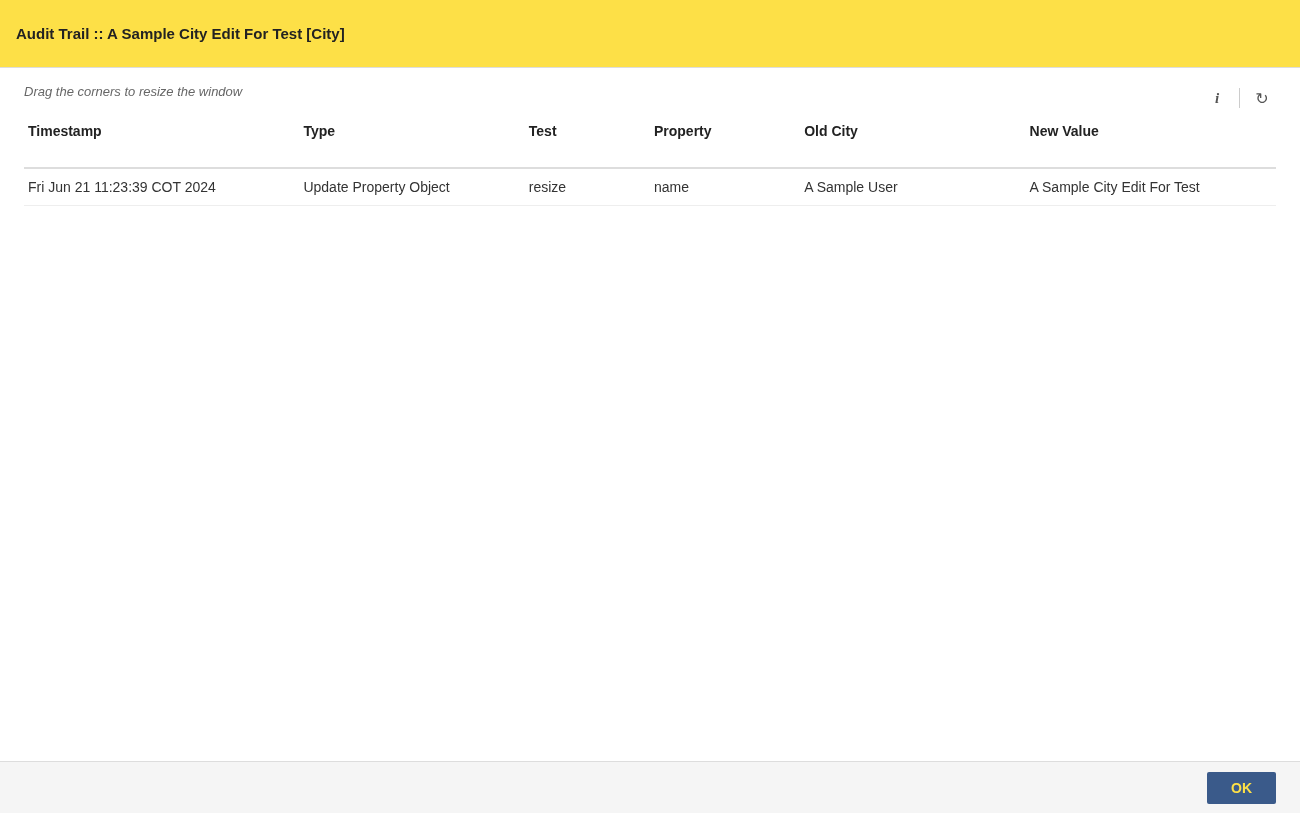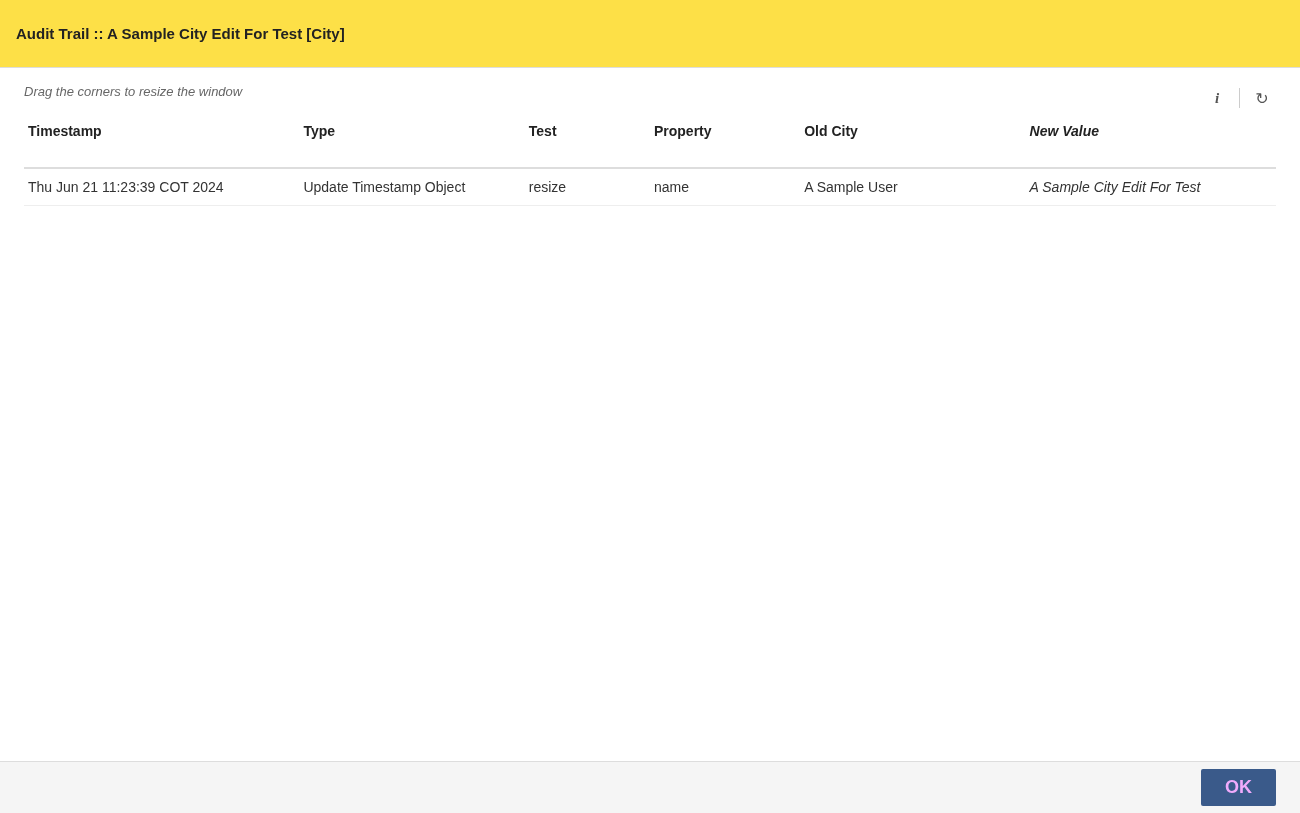--- a/index.html
+++ b/index.html
@@ -96,42 +96,42 @@
       padding: 10px 8px 10px 4px;
       color: #333;
       border-bottom: 1px solid #eee;
     }
 
     .col-timestamp { width: 22%; }
     .col-type { width: 18%; }
     .col-user { width: 10%; }
     .col-property { width: 12%; }
     .col-old-value { width: 18%; }
-    .col-new-value { width: 20%; font-style: italic; }
+    .col-new-value { width: 20%; }
 
     .footer {
       position: absolute;
       bottom: 0;
       left: 0;
       right: 0;
       height: 52px;
       background: #f5f5f5;
       border-top: 1px solid #ddd;
       display: flex;
       align-items: center;
       justify-content: flex-end;
       padding: 0 24px;
     }
 
     .ok-button {
       background: #3a5a8a;
-      color: #f0abfc;
+      color: #fde047;
       border: none;
       padding: 8px 24px;
-      font-size: 18px;
+      font-size: 14px;
       font-weight: 600;
       cursor: pointer;
       border-radius: 2px;
     }
 
     .info-icon {
       font-style: italic;
       font-weight: bold;
       font-size: 15px;
       font-family: serif;
@@ -167,22 +167,22 @@
         <th class="col-timestamp">Timestamp</th>
         <th class="col-type">Type</th>
         <th class="col-user">Test</th>
         <th class="col-property">Property</th>
         <th class="col-old-value">Old City</th>
         <th class="col-new-value">New Value</th>
       </tr>
     </thead>
     <tbody>
       <tr>
-        <td class="col-timestamp">Thu Jun 21 11:23:39 COT 2024</td>
-        <td class="col-type">Update Timestamp Object</td>
+        <td class="col-timestamp">Fri Jun 21 11:23:39 COT 2024</td>
+        <td class="col-type">Update Property Object</td>
         <td class="col-user">resize</td>
         <td class="col-property">name</td>
         <td class="col-old-value">A Sample User</td>
         <td class="col-new-value">A Sample City Edit For Test</td>
       </tr>
     </tbody>
   </table>
 </div>
 
 <div class="footer">

